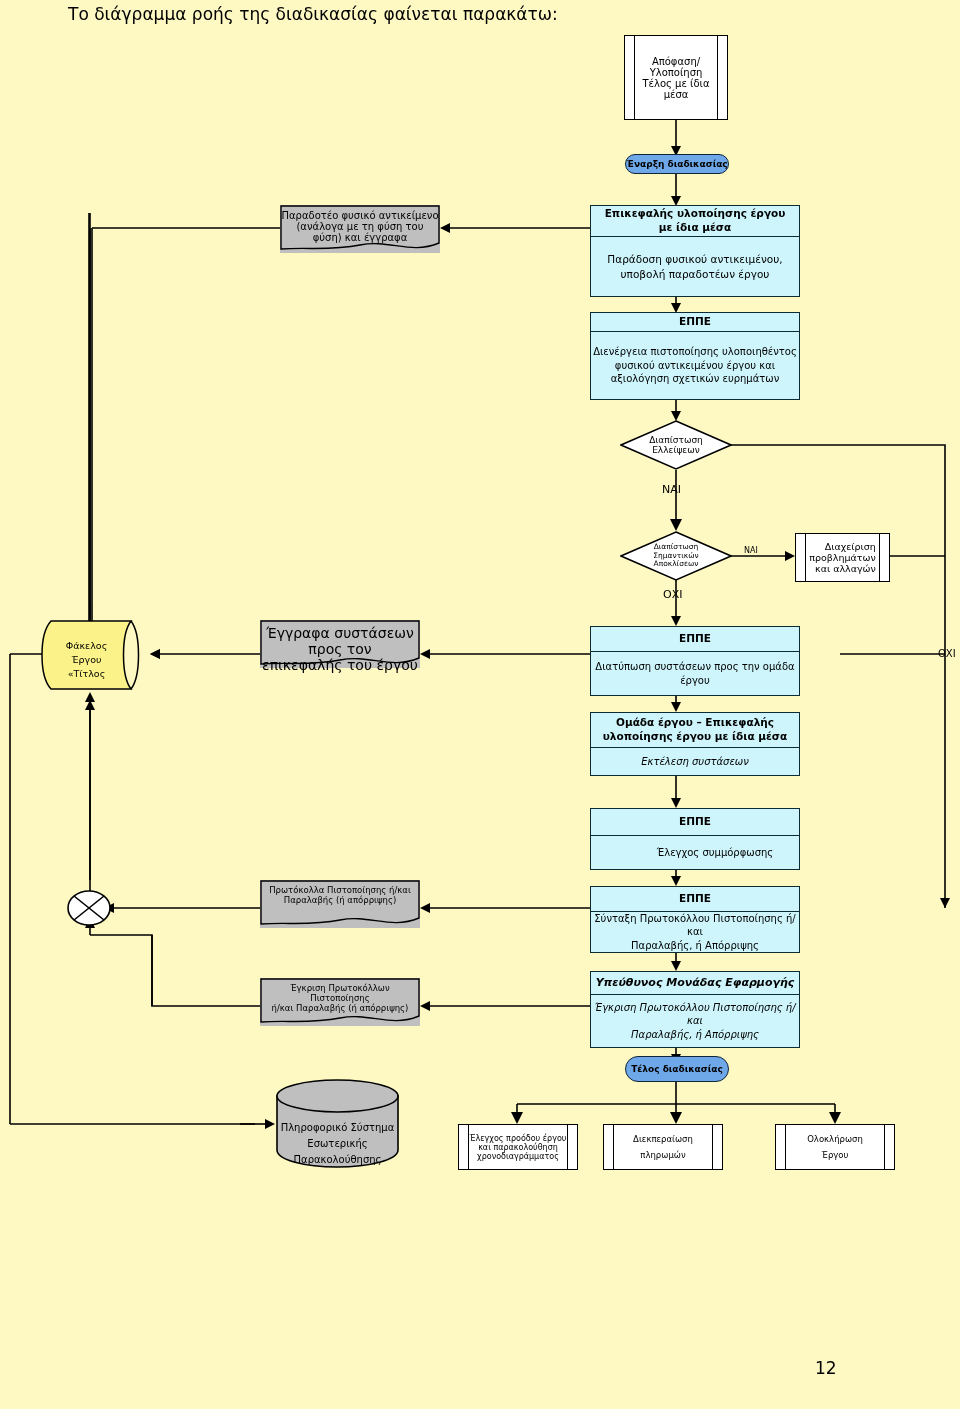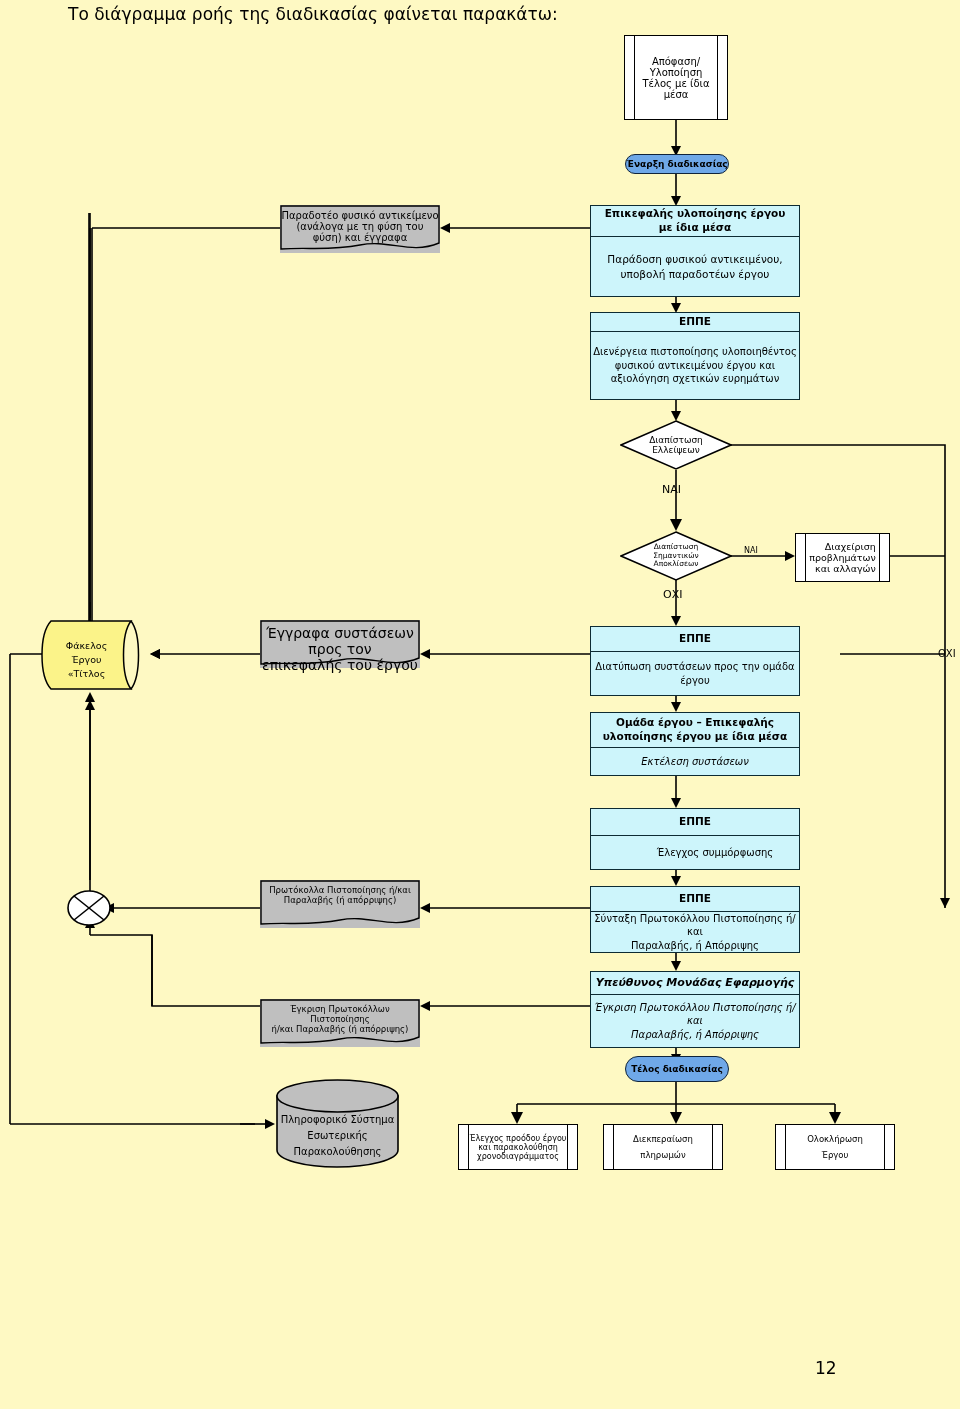--- a/index.html
+++ b/index.html
@@ -82,21 +82,21 @@
   .folder svg{position:absolute;left:0;top:0;}
   .folder .txt{
     position:absolute;left:16px;top:0;right:30px;bottom:0;
     display:flex;align-items:center;justify-content:center;
     text-align:center;line-height:1.45;
   }
 
   .cyl svg{position:absolute;left:0;top:0;}
   .cyl .txt{
     position:absolute;left:0;right:0;top:26px;bottom:0;
-    display:flex;align-items:center;justify-content:center;
+    display:flex;align-items:flex-end;justify-content:center;
     text-align:center;line-height:1.6;
   }
 
   .merge svg{position:absolute;left:0;top:0;}
 
   
   #wires{position:absolute;left:0;top:0;width:960px;height:1409px;}
   #wires line,#wires path,#wires polyline{stroke:#000;stroke-width:1.6px;fill:none;}
   #wires polygon{fill:#000;}
 </style>
@@ -365,21 +365,21 @@
   <div class="abs pbox" style="left:590px;top:886px;width:210px;height:67px;">
     <div class="hd" style="height:26px;font-size:10.5px;">ΕΠΠΕ</div>
     <div class="bd" style="font-size:10px;">
       <div>
         <div>Σύνταξη Πρωτοκόλλου Πιστοποίησης ή/και</div>
         <div>Παραλαβής, ή Απόρριψης</div>
       </div>
     </div>
   </div>
 
-  <div class="abs docshape" style="left:260px;top:978px;width:160px;height:48px;font-size:8.5px;margin-top:21px;">
+  <div class="abs docshape" style="left:260px;top:978px;width:160px;height:48px;font-size:8.5px;">
     <svg width="160" height="48" viewBox="0 0 160 48">
       <path d="M1,1 L159,1 L159,38 C130,50 110,34 80,40 C50,46 28,42 1,44 Z" fill="#bfbfbf" stroke="#000" stroke-width="1.4"></path>
     </svg>
     <div class="txt">
       <div>Έγκριση Πρωτοκόλλων Πιστοποίησης</div>
       <div>ή/και Παραλαβής (ή απόρριψης)</div>
     </div>
   </div>
 
   <div class="abs pbox" style="left:590px;top:971px;width:210px;height:77px;font-style:italic;">

